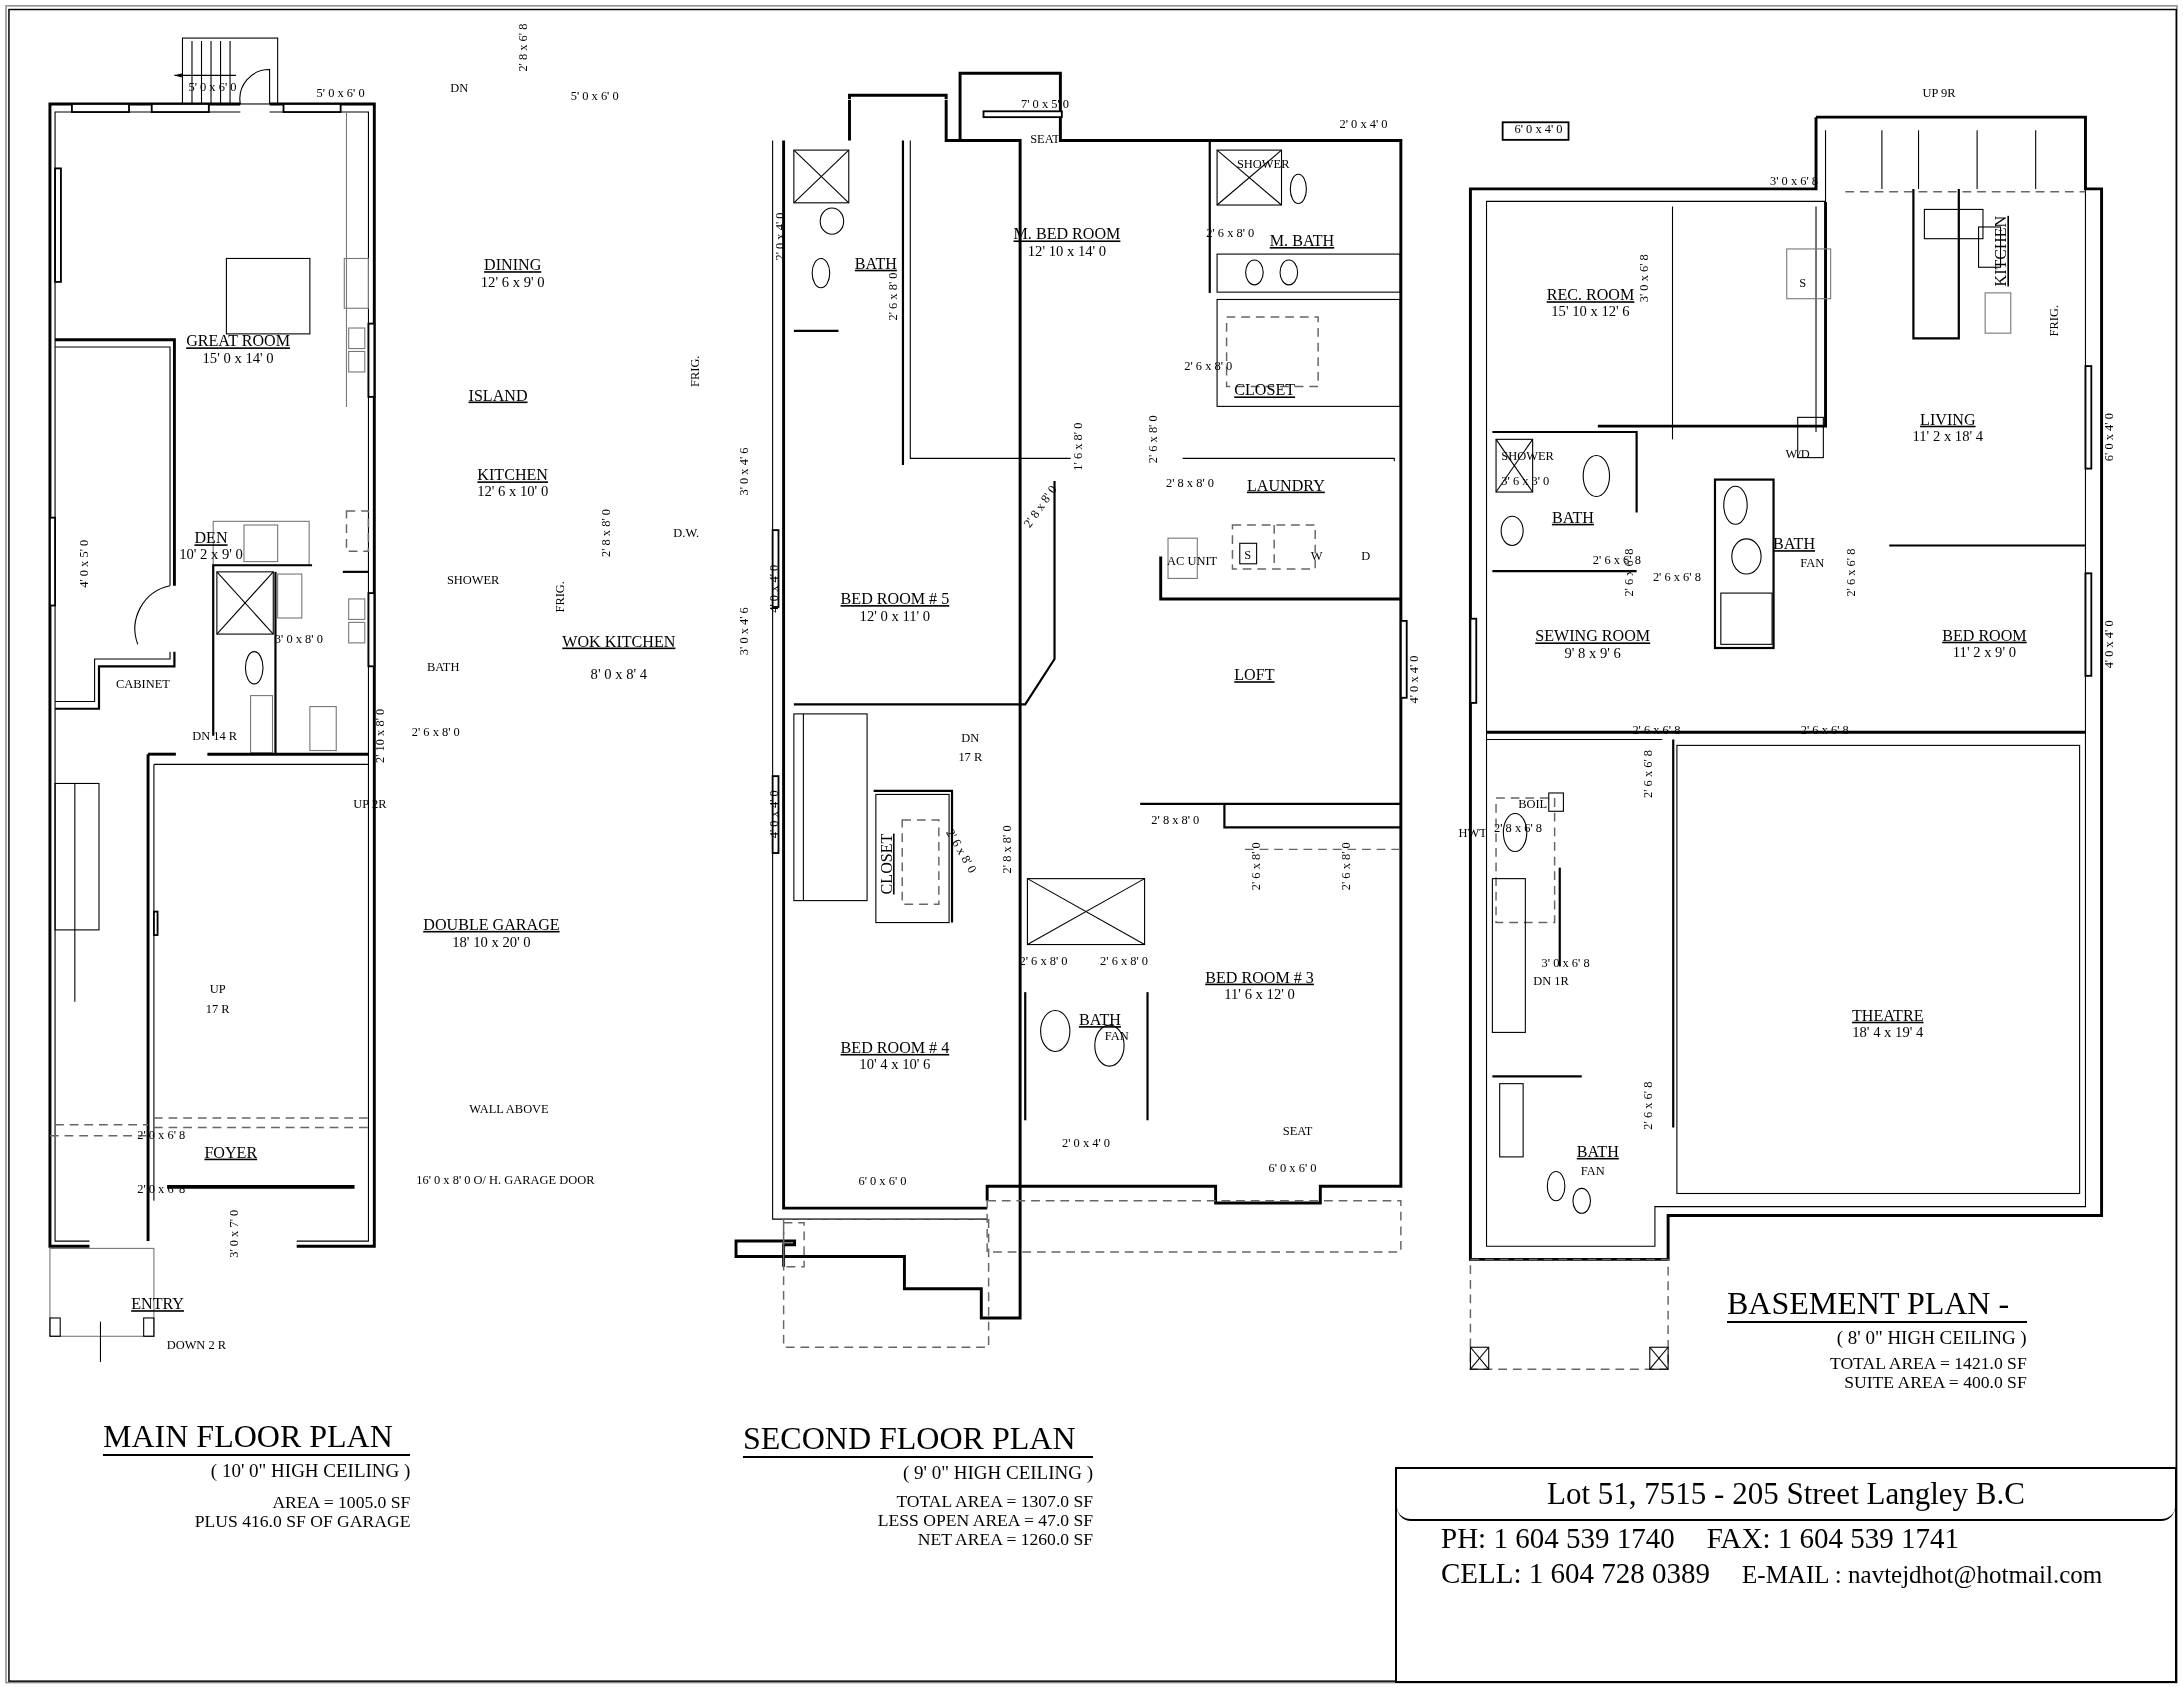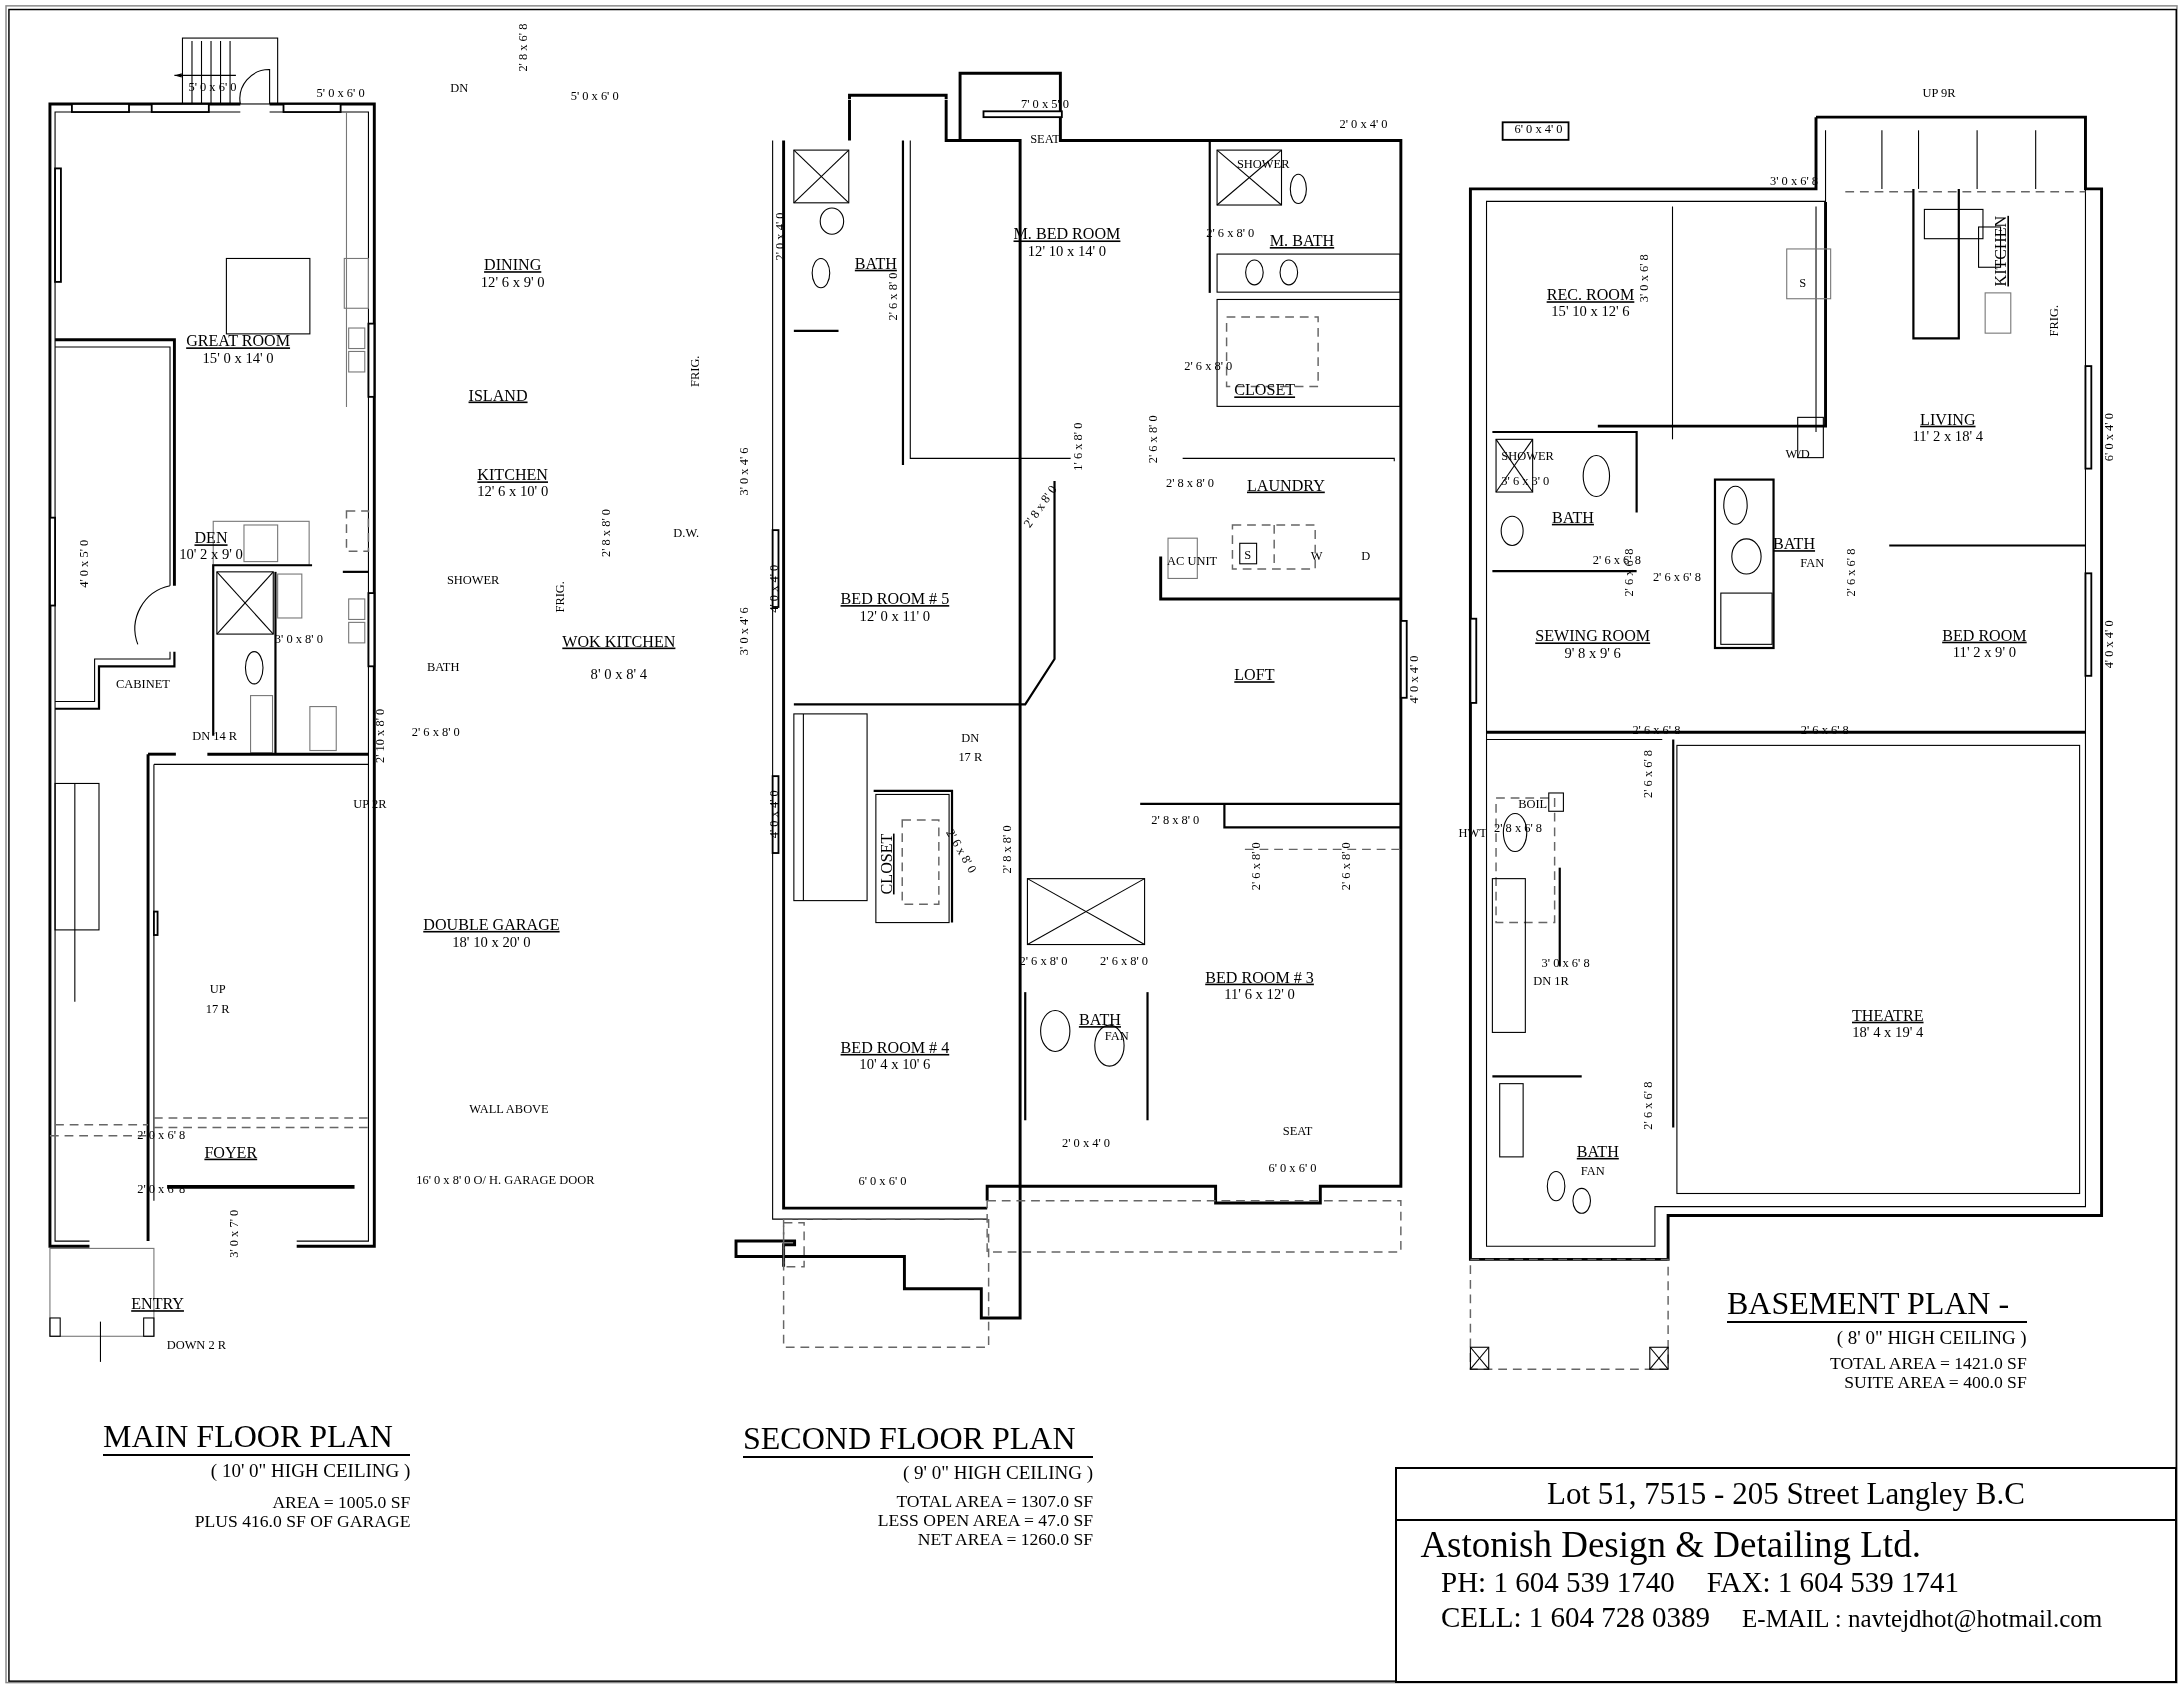--- a/index.html
+++ b/index.html
@@ -9,21 +9,21 @@
   .wall { fill: none; stroke: #000; stroke-width: 4; }
   .wall2 { fill: none; stroke: #000; stroke-width: 3; }
   .thin { fill: none; stroke: #000; stroke-width: 1.5; }
   .grey { fill: none; stroke: #777; stroke-width: 1.5; }
   .dash { fill: none; stroke: #666; stroke-width: 2; stroke-dasharray: 12 8; }
   .win { fill: #fff; stroke: #000; stroke-width: 2.5; }
   .room-lbl { font-size: 22px; text-anchor: middle; text-decoration: underline; }
   .room-dim { font-size: 20px; text-anchor: middle; }
   .sm { font-size: 17px; text-anchor: middle; }
   .title-block { position: absolute; left: 1395px; top: 1467px; width: 782px; height: 216px; border: 2.2px solid #000; box-sizing: border-box; background: #fff; }
-  .tb-row1 { height: 50px; border-bottom: 2.2px solid #000; display: flex; align-items: center; justify-content: center; font-size: 31px; }
+  .tb-row1 { height: 50px; border-bottom: 2.2px solid #000; display: flex; align-items: center; justify-content: center; font-size: 31px; border-radius: 14px; }
   .tb-company { font-size: 37px; padding-left: 23.4px; margin-top: 2.9px; line-height: 41px; }
   .tb-line { font-size: 29px; padding-left: 44px; line-height: 35px; }
   .tb-line.contact span.gap { display: inline-block; width: 32px; }
   .tb-line .email { font-size: 25px; }
   .plan-caption { position: absolute; text-align: right; }
   .plan-caption .ttl { font-size: 32px; line-height: 35px; border-bottom: 2.2px solid #000; padding-right: 17.6px; display: inline-block; }
   .plan-caption .ceil { font-size: 19px; margin-top: 4.4px; margin-left: 7.3px; }
   .plan-caption .area { font-size: 17.6px; line-height: 19px; margin-left: 10px; }
 </style>
 </head>
@@ -411,21 +411,20 @@
 <div class="plan-caption" style="left:1727px; top:1286px;">
   <div class="ttl">BASEMENT PLAN -</div>
   <div class="ceil">( 8' 0" HIGH CEILING )</div>
   <div style="height:4.4px"></div>
   <div class="area" style="margin-left:13px">TOTAL AREA = 1421.0 SF</div>
   <div class="area" style="margin-left:7.3px">SUITE AREA = 400.0 SF</div>
 </div>
 
 <div class="title-block">
   <div class="tb-row1">Lot 51, 7515 - 205 Street Langley B.C</div>
-  <div class="tb-company">Astonish Design &amp; Detailing Ltd.</div>
   <div class="tb-line contact">
     <span>PH: 1 604 539 1740</span><span class="gap"></span><span>FAX: 1 604 539 1741</span>
   </div>
   <div class="tb-line contact">
     <span>CELL: 1 604 728 0389</span><span class="gap"></span><span class="email">E-MAIL : navtejdhot@hotmail.com</span>
   </div>
 </div>
 
 
 </body></html>

